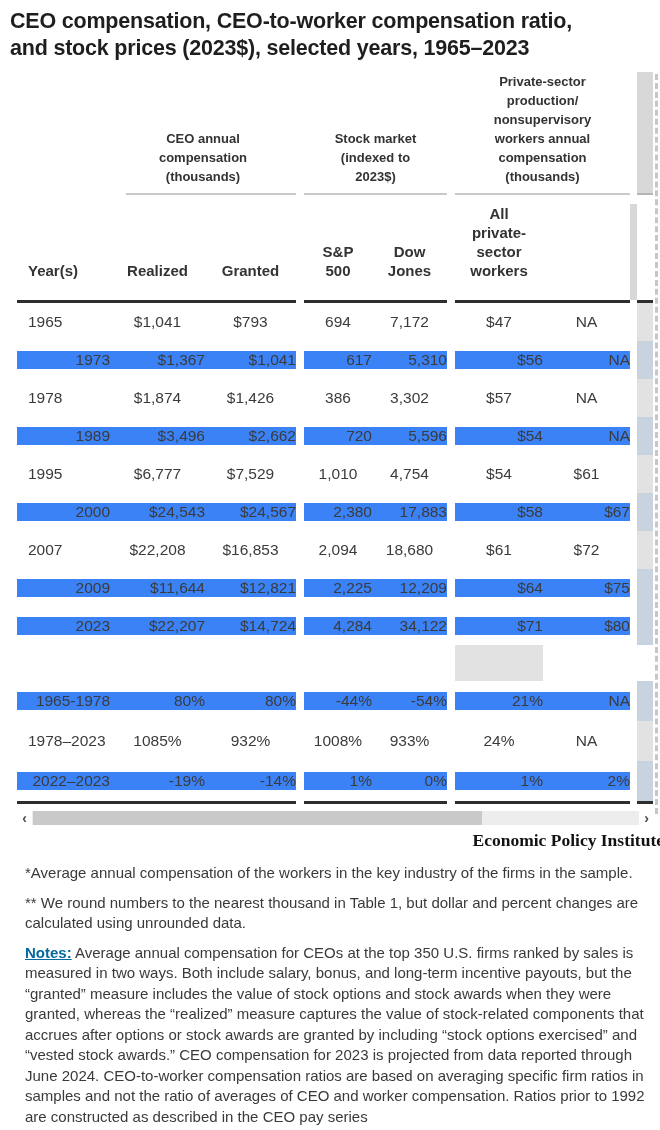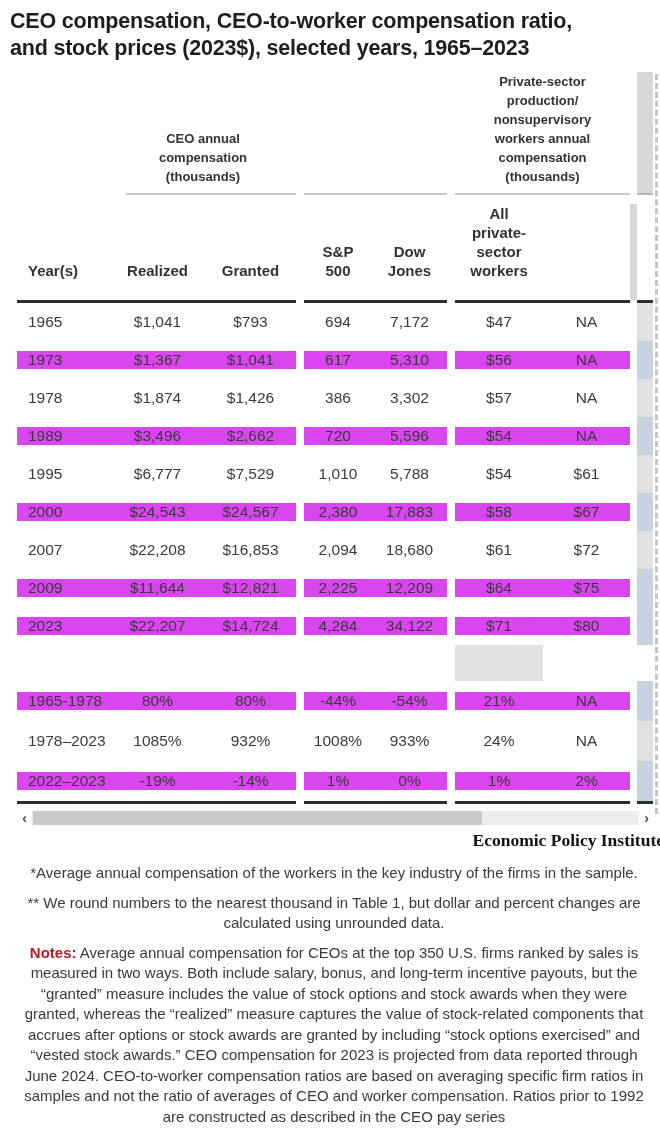--- a/index.html
+++ b/index.html
@@ -38,21 +38,21 @@
   .shcell.cl { text-align:left; padding-left:11px; }
   
   .brow { height:3px; }
   .bseg { background:#2e2e2e; }
   .bseg3 { grid-column:span 3; }
   .bseg2 { grid-column:span 2; }
   
   .drow { height:38px; align-items:center; font-size:15.5px; }
   .drow .cell { text-align:center; }
   .drow .cell.cl { text-align:left; padding-left:11px; }
-  .striped .cell.v { background:#d946ef; }
+  .striped .cell.v { background:#3b82f6;text-align:right; }
   .sl-gray { background:#e2e2e2; }
   .sl-blue { background:#c9d3df; }
   
   .pchead { height:36px; align-items:end; }
   .pclabel {
     grid-column:span 3; font-weight:bold; font-size:15.5px;
     padding:0 0 7px 11px;
   }
   .prow { height:40px; }
   
@@ -63,22 +63,22 @@
   }
   .strack { flex:1; height:14px; background:#ededed; position:relative; }
   .sthumb { position:absolute; left:1px; top:0; height:14px; width:74%; background:#c9c9c9; }
   
   .logo {
     width:654px; margin-top:4px; text-align:right;
     font-family:"Liberation Serif", serif; font-weight:bold;
     font-size:17.5px; color:#121212;
   }
   .fnotes { margin:12px 0 0 7px; width:634px; font-size:15px; line-height:20.5px; color:#3a3a3a; }
-  .fnotes p { margin:0 0 9px 0;text-align:center; }
-  .fnotes strong { color:#b91c1c; }
+  .fnotes p { margin:0 0 9px 8px; }
+  .fnotes strong { color:#0369a1;text-decoration:underline; }
 </style>
 </head>
 <body>
 
 <div class="page">
   <h1 class="title">CEO compensation, CEO-to-worker compensation ratio,
 and stock prices (2023$), selected years, 1965–2023</h1>
 
   <div class="twrap">
     <div class="dashed-edge"></div>
@@ -86,20 +86,23 @@
     <div class="tgrid ghead">
       <div class="cell"></div>
       <div class="ghcell">
         <div class="glabel">CEO annual
 compensation
 (thousands)</div>
         <div class="gline gline-indent"></div>
       </div>
       <div class="cell"></div>
       <div class="ghcell">
+        <div class="glabel">Stock market
+(indexed to
+2023$)</div>
         <div class="gline"></div>
       </div>
       <div class="cell"></div>
       <div class="ghcell">
         <div class="glabel">Private-sector
 production/
 nonsupervisory
 workers annual
 compensation
 (thousands)</div>
@@ -191,21 +194,21 @@
           <div class="cell v">NA</div>
           <div class="cell gap"></div>
           <div class="cell sliver sl-blue"></div>
         </div>
         <div class="tgrid drow drow-y">
           <div class="cell v cl">1995</div>
           <div class="cell v">$6,777</div>
           <div class="cell v">$7,529</div>
           <div class="cell gap"></div>
           <div class="cell v">1,010</div>
-          <div class="cell v">5,788</div>
+          <div class="cell v">4,754</div>
           <div class="cell gap"></div>
           <div class="cell v">$54</div>
           <div class="cell v">$61</div>
           <div class="cell gap"></div>
           <div class="cell sliver sl-gray"></div>
         </div>
         <div class="tgrid drow drow-y striped">
           <div class="cell v cl">2000</div>
           <div class="cell v">$24,543</div>
           <div class="cell v">$24,567</div>

